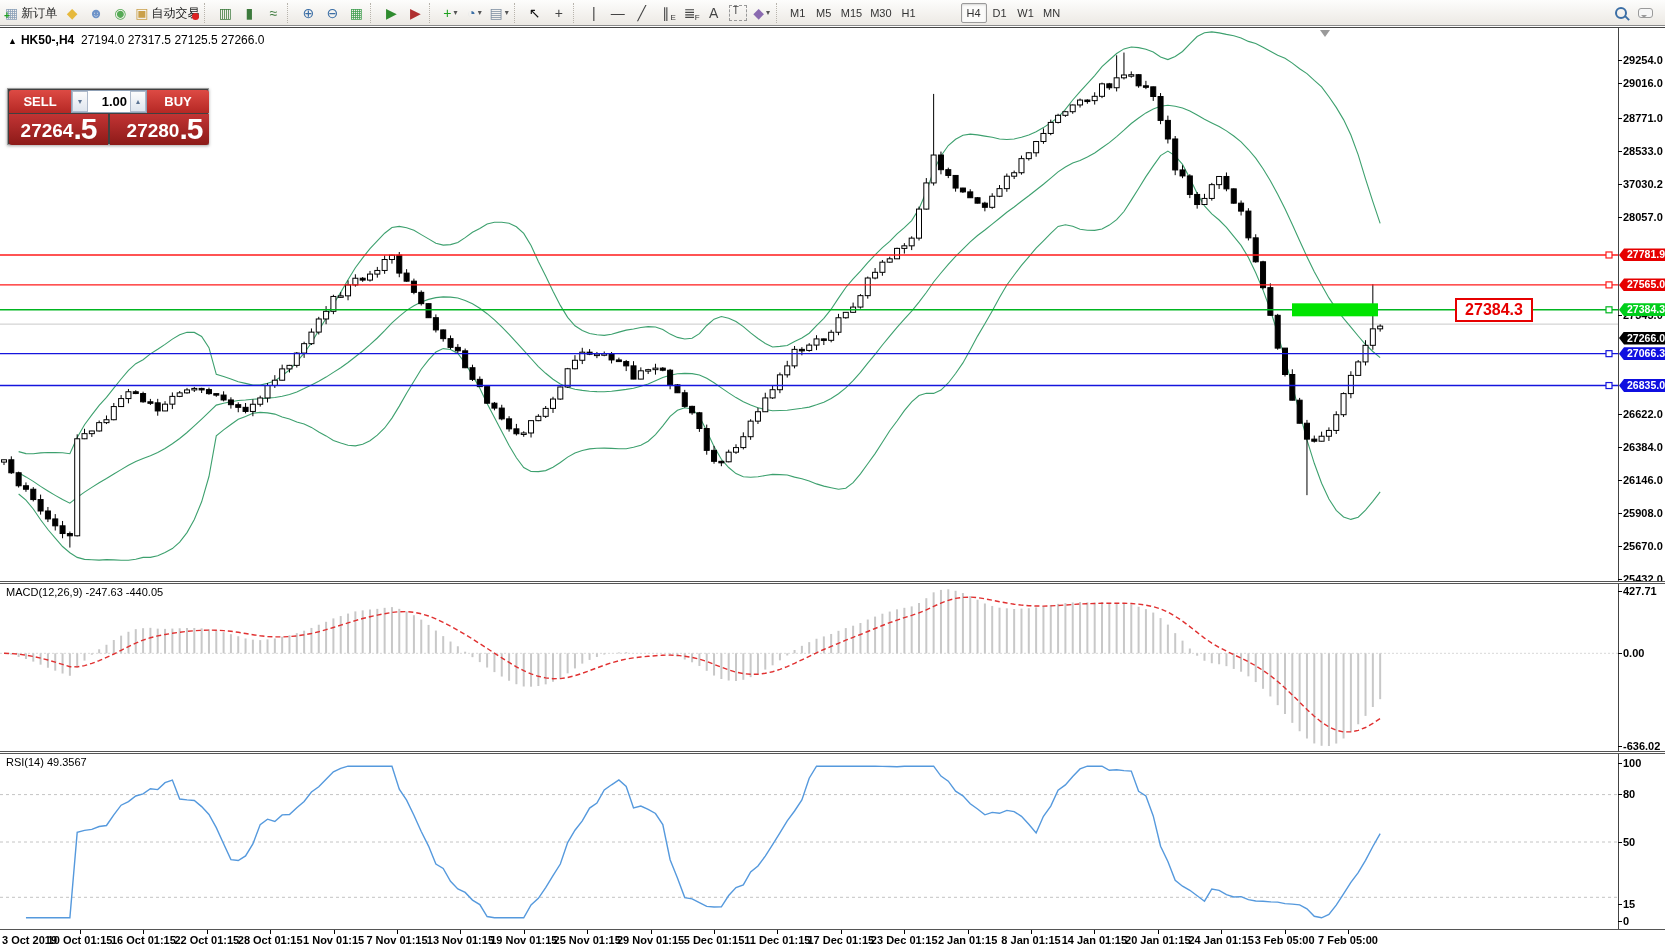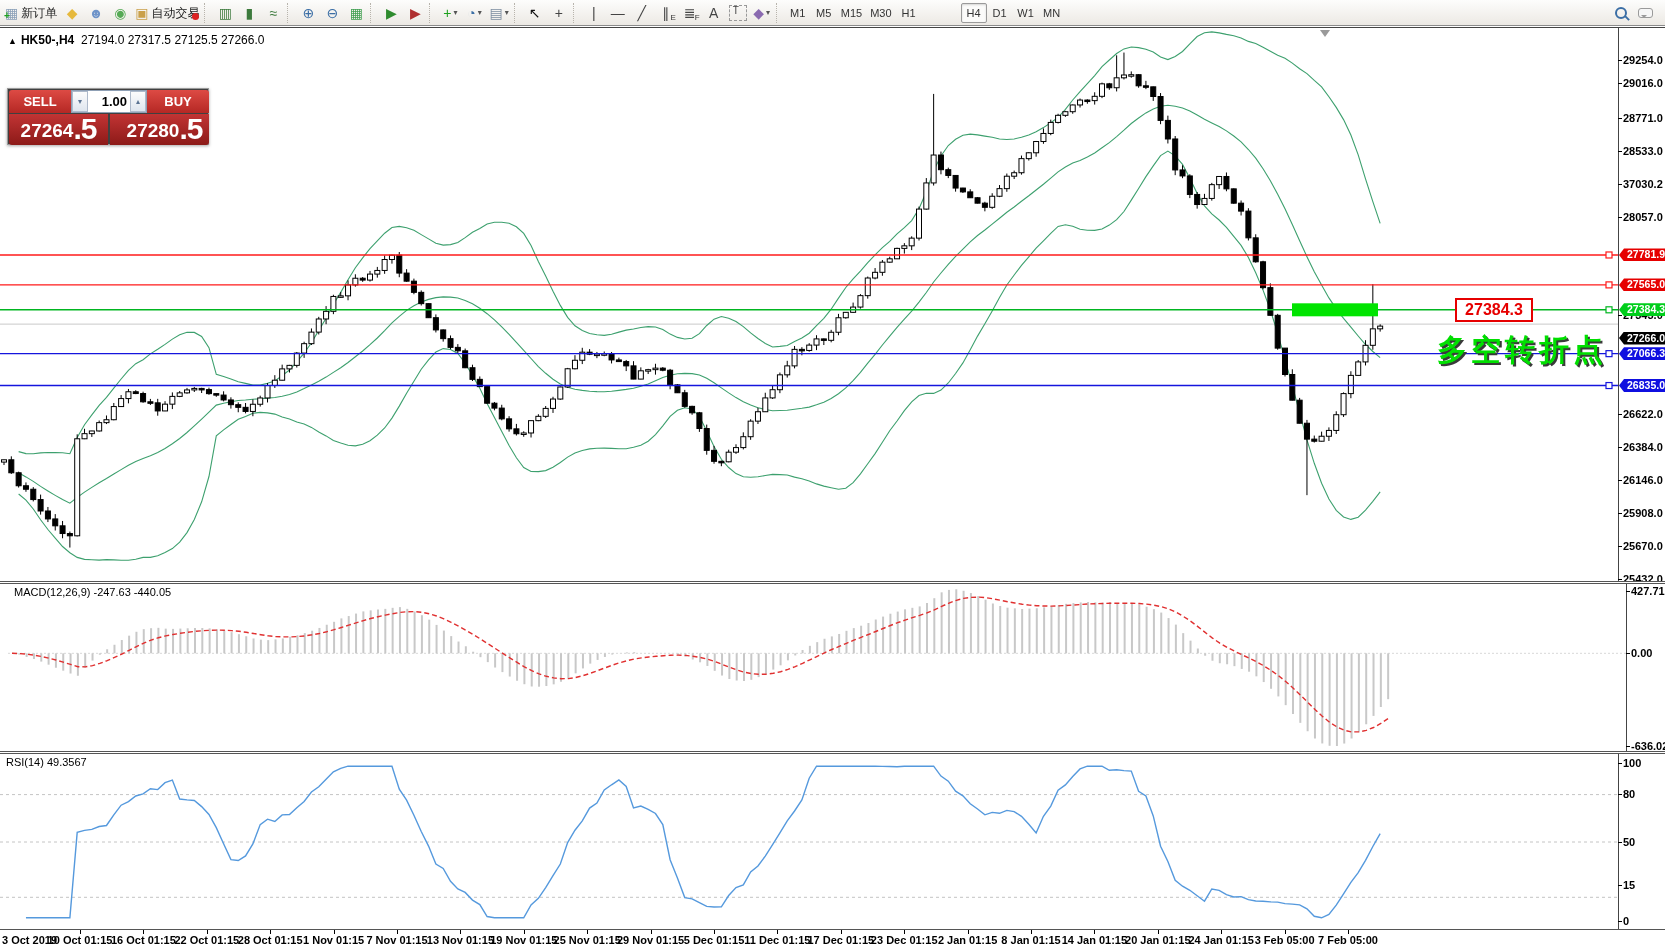--- a/index.html
+++ b/index.html
@@ -20,21 +20,21 @@
   #tb-right{margin-left:auto;display:flex;align-items:center;padding-right:8px;}
   .mag{width:12px;height:12px;border:2px solid #3b6ea5;border-radius:50%;position:relative;}
   .mag::after{content:"";position:absolute;width:6px;height:2px;background:#3b6ea5;transform:rotate(45deg);right:-5px;bottom:-2px;}
   .chat{width:15px;height:10px;border:1.5px solid #9a9a9a;border-radius:3px;position:relative;background:#f6f6f6;}
   .chat::after{content:"";position:absolute;left:2px;bottom:-4px;border:3px solid transparent;border-top-color:#9a9a9a;}
   
   #chart-window{position:absolute;left:0;top:27px;width:1665px;height:922px;border-top:1px solid #444;background:#fff;}
   .pane{position:absolute;left:0;background:#fff;}
   .pane-sep{position:absolute;left:0;width:1665px;height:3px;background:#fff;border-top:1px solid #555;border-bottom:1px solid #555;}
   #main-pane{top:0;width:1665px;height:553px;}
-  #macd-pane{top:556px;width:1346px;height:167px;margin-left:8px;}
+  #macd-pane{top:556px;width:1346px;height:167px;}
   #rsi-pane{top:726px;width:1665px;height:175px;}
   #time-axis{position:absolute;left:0;top:901px;width:1665px;height:21px;border-top:1px solid #555;background:#fff;}
   svg{position:absolute;left:0;top:0;}
   .axis-line{position:absolute;top:0;width:1px;background:#444;}
   .ax-lbl{position:absolute;left:1623px;font-size:11px;font-weight:700;color:#000;white-space:nowrap;}
   .ax-lbl::before{content:"";position:absolute;left:-5px;top:6px;width:4px;height:1px;background:#000;}
   .badge{position:absolute;left:1619px;width:46px;height:13px;color:#fff;font-size:10.5px;font-weight:700;line-height:13px;padding-left:7px;clip-path:polygon(0 50%,5px 0,100% 0,100% 100%,5px 100%);white-space:nowrap;text-align:right;}
   .ind-label{position:absolute;left:6px;top:2px;font-size:11px;color:#000;white-space:nowrap;}
   .t-lbl{position:absolute;top:4px;font-size:11px;font-weight:700;color:#000;white-space:nowrap;transform:translateX(-50%);}
   .t-tick{position:absolute;top:0;width:1px;height:4px;background:#000;}
@@ -806,21 +806,21 @@
     <svg width="1665" height="175">
           <line x1="0" y1="40.6" x2="1618" y2="40.6" stroke="#c4c4c4" stroke-width="1" stroke-dasharray="3,3"></line>
           <line x1="0" y1="88" x2="1618" y2="88" stroke="#c4c4c4" stroke-width="1" stroke-dasharray="3,3"></line>
           <line x1="0" y1="143.3" x2="1618" y2="143.3" stroke="#c4c4c4" stroke-width="1" stroke-dasharray="3,3"></line>
           <polyline points="25.96,163.8 33.28,163.8 40.6,163.8 47.92,163.8 55.24,163.8 62.56,163.8 69.88,163.8 77.2,78.4 84.52000000000001,76.4 91.84,75.4 99.16,72.5 106.48,71.5 113.80000000000001,60.8 121.12,51.2 128.44,47.6 135.76,42.0 143.08,39.8 150.4,34.7 157.72,35.6 165.04000000000002,28.7 172.36,26.1 179.68,45.0 187,45.9 194.32,46.5 201.64000000000001,52.6 208.96,60.5 216.28,73.6 223.60000000000002,89.8 230.92000000000002,105.6 238.24,106.5 245.56,101.9 252.88,89.9 260.2,70.6 267.52,65.2 274.84000000000003,67.5 282.16,60.9 289.48,60.5 296.8,53.7 304.12,47.5 311.44,38.0 318.76,32.8 326.08000000000004,25.3 333.40000000000003,17.8 340.72,14.4 348.04,12.2 355.36,12.2 362.68,12.2 370,12.2 377.32,12.2 384.64,12.2 391.96000000000004,12.2 399.28000000000003,35.1 406.6,46.2 413.92,61.3 421.24,77.5 428.56,92.1 435.88,110.1 443.20000000000005,114.5 450.52000000000004,127.3 457.84000000000003,134.9 465.16,138.4 472.48,146.1 479.8,150.6 487.12,162.5 494.44,163.8 501.76,163.8 509.08000000000004,163.8 516.4,163.8 523.72,163.8 531.04,151.0 538.36,144.3 545.6800000000001,133.7 553,121.7 560.32,110.0 567.64,88.6 574.96,76.2 582.28,66.9 589.6,54.1 596.9200000000001,49.0 604.24,36.0 611.5600000000001,30.8 618.88,26.0 626.2,32.4 633.52,53.9 640.84,52.1 648.1600000000001,55.3 655.48,59.5 662.8000000000001,70.5 670.12,105.7 677.44,123.9 684.76,143.6 692.08,144.8 699.4,148.6 706.72,152.4 714.0400000000001,153.0 721.36,152.8 728.6800000000001,141.5 736,133.6 743.32,130.9 750.64,117.9 757.96,112.0 765.28,102.1 772.6,90.6 779.9200000000001,78.9 787.24,66.9 794.5600000000001,57.0 801.88,46.0 809.2,24.2 816.52,12.2 823.84,12.2 831.1600000000001,12.2 838.48,12.2 845.8000000000001,12.2 853.12,12.3 860.44,12.3 867.76,12.2 875.08,12.2 882.4000000000001,12.4 889.72,12.5 897.0400000000001,12.7 904.36,12.2 911.6800000000001,12.2 919,12.2 926.32,12.2 933.64,12.2 940.96,22.1 948.2800000000001,27.2 955.6,37.2 962.9200000000001,41.8 970.24,49.7 977.5600000000001,55.0 984.88,60.8 992.2,58.4 999.52,59.3 1006.84,56.4 1014.1600000000001,57.6 1021.48,62.3 1028.8,70.3 1036.1200000000001,79.0 1043.44,62.3 1050.76,52.1 1058.08,36.3 1065.4,30.9 1072.72,22.5 1080.04,14.9 1087.3600000000001,12.2 1094.68,12.2 1102,12.2 1109.32,16.3 1116.64,15.8 1123.96,16.6 1131.28,17.1 1138.6000000000001,37.3 1145.92,41.9 1153.24,61.9 1160.56,92.2 1167.88,107.5 1175.2,126.2 1182.52,132.2 1189.8400000000001,136.3 1197.16,141.7 1204.48,147.2 1211.8,135.0 1219.1200000000001,136.4 1226.44,140.7 1233.76,143.0 1241.0800000000002,142.6 1248.4,145.6 1255.72,147.0 1263.04,147.2 1270.3600000000001,147.9 1277.68,148.1 1285,149.6 1292.3200000000002,150.1 1299.64,150.9 1306.96,154.8 1314.28,162.3 1321.6000000000001,163.8 1328.92,160.5 1336.24,151.2 1343.56,139.9 1350.88,128.4 1358.2,118.6 1365.52,106.3 1372.8400000000001,92.5 1380.16,79.7 " fill="none" stroke="#5599dd" stroke-width="1.4"></polyline>
         </svg>
         <div class="axis-line" style="left: 1618px; height: 175px;"></div>
         <div class="ax-lbl" style="top: 2.5px;">100</div>
         <div class="ax-lbl" style="top: 34.1px;">80</div>
         <div class="ax-lbl" style="top: 81.5px;">50</div>
-        <div class="ax-lbl" style="top: 125px;">15</div>
+        <div class="ax-lbl" style="top: 144px;">15</div>
         <div class="ax-lbl" style="top: 160.5px;">0</div>
       </div>
     <div id="time-axis">
         <div class="t-lbl" style="left: 2px; transform: none;">3 Oct 2019</div>
         <div class="t-lbl" style="left: 80px;">10 Oct 01:15</div>
         <div class="t-tick" style="left: 80px;"></div>
         <div class="t-lbl" style="left: 143.4px;">16 Oct 01:15</div>
         <div class="t-tick" style="left: 143.4px;"></div>
         <div class="t-lbl" style="left: 206.8px;">22 Oct 01:15</div>
         <div class="t-tick" style="left: 206.8px;"></div>
@@ -878,15 +878,14 @@
           <span class="n1">27264</span>
           <span class="n2">.5</span>
         </div>
       <div id="tp-buy-price" class="tp-price">
           <span class="n1">27280</span>
           <span class="n2">.5</span>
         </div>
     </div>
 
     <div id="price-callout" style="left: 1455px; top: 269.805px;">27384.3</div>
-    <div id="cn-note" style="left: 1437px; top: 302px;">多空转折点</div>
   </div>
 </div>
 
 </body></html>

